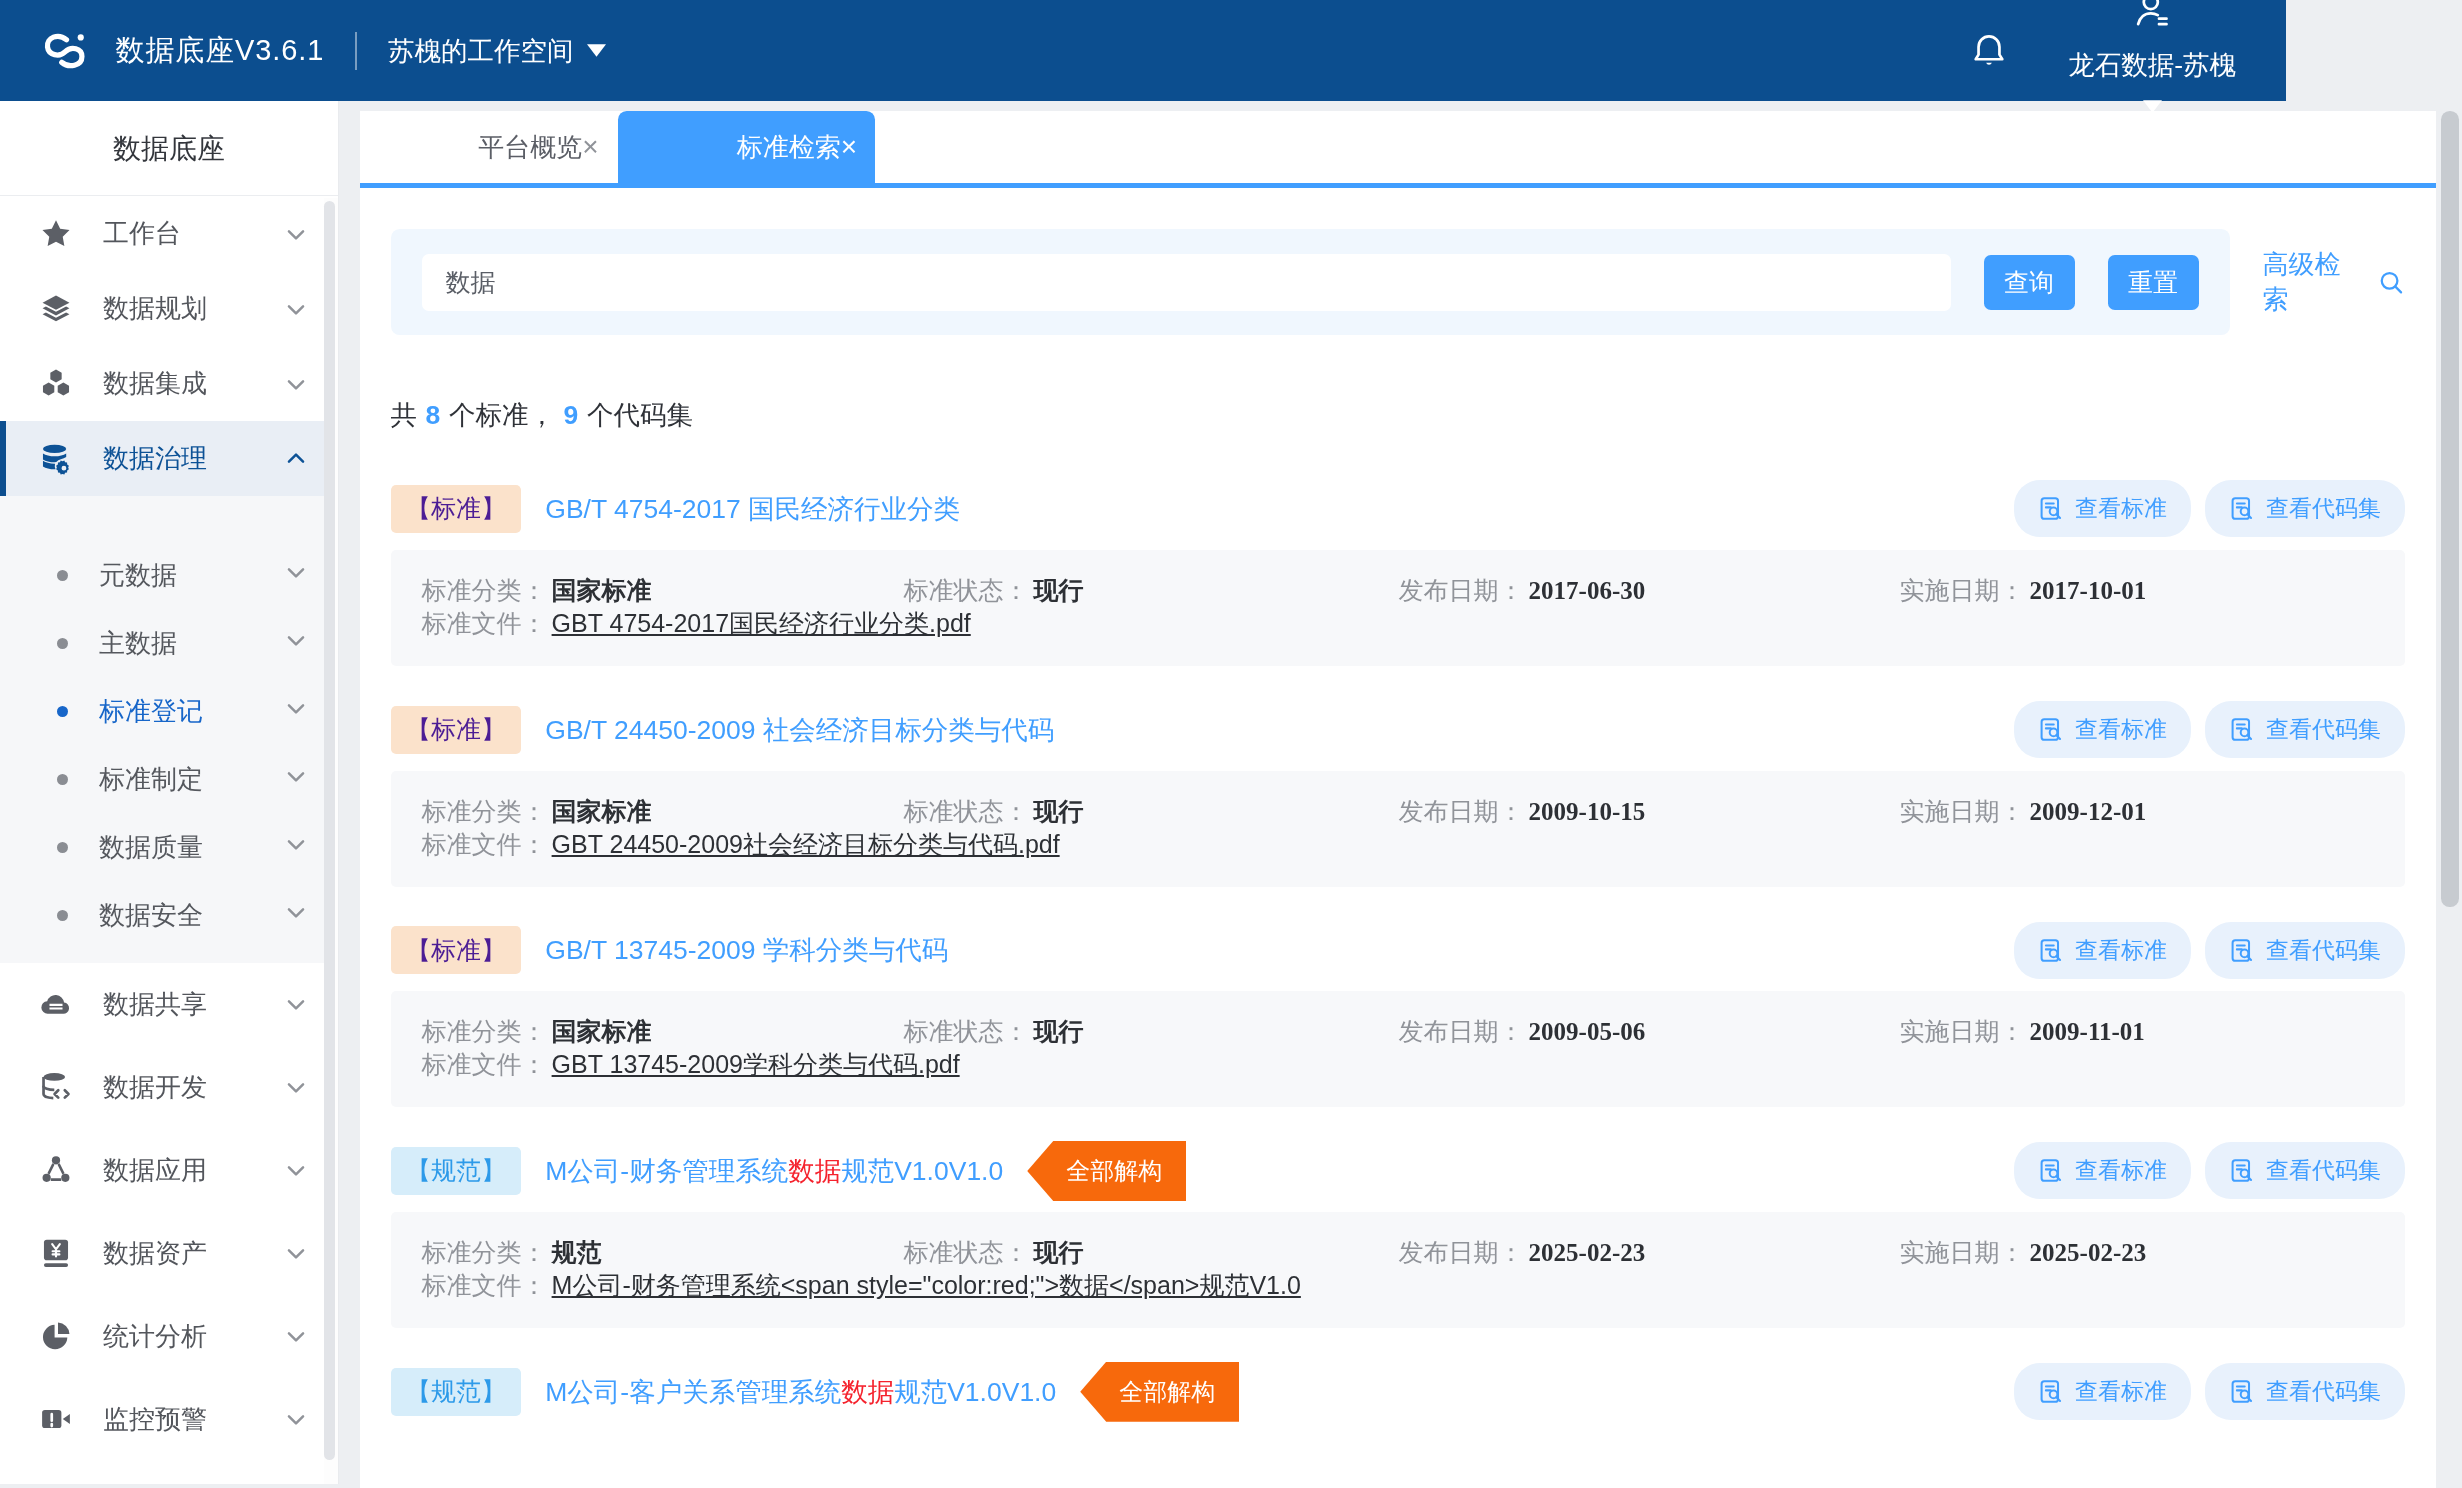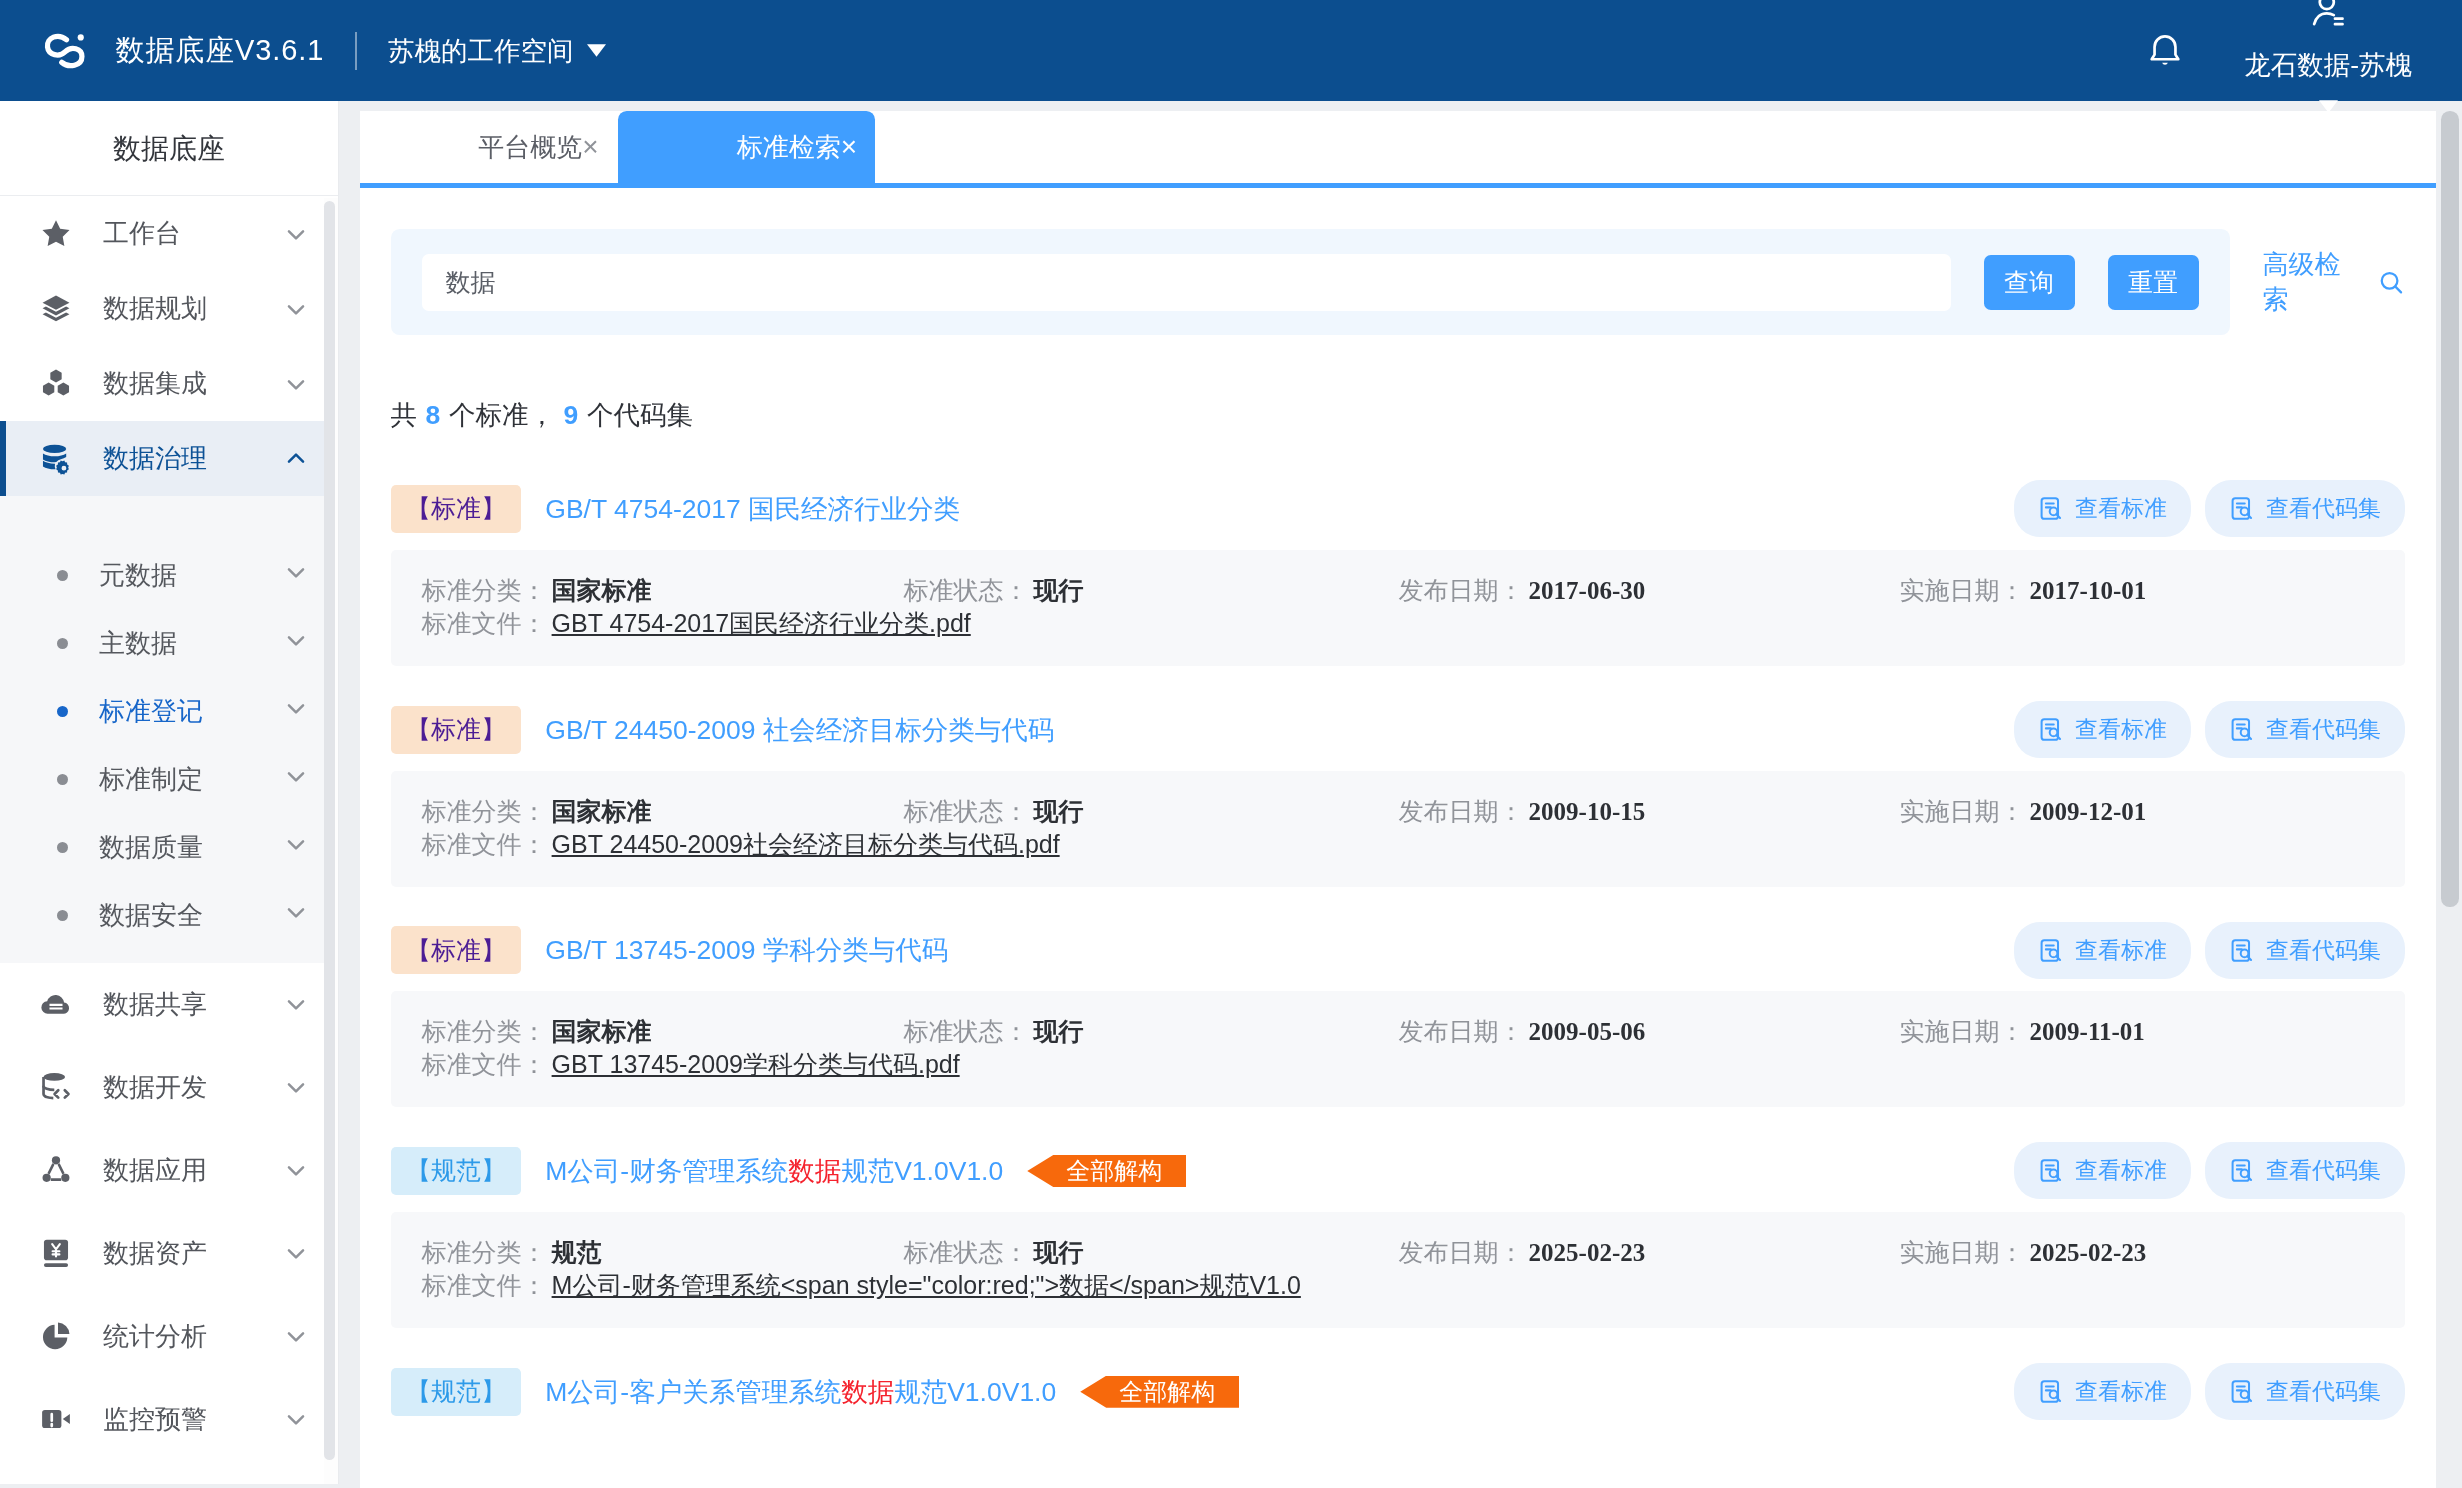--- a/index.html
+++ b/index.html
@@ -5,21 +5,21 @@
   * { margin:0; padding:0; box-sizing:border-box; }
   html,body { width:2462px; height:1488px; overflow:hidden; }
   body {
     font-family:"Liberation Sans","DejaVu Sans",sans-serif;
     background:#EDEFF2; position:relative; color:#303133;
   }
   :root {
     --primary:#409EFF; --header-bg:#0C4E8F; --nav-active:#0D5296;
   }
   
-  .header { position:absolute; top:0; left:0; width:2462px; height:101px;
+  .header { position:absolute; top:0; left:0; width:2286px; height:101px;
     background:var(--header-bg); display:flex; align-items:center; padding:0 38px; color:#fff; z-index:5;}
   .logo { width:57px; height:57px; display:flex; align-items:center; }
   .app-title { font-size:29px; margin-left:20.5px; letter-spacing:0.9px; }
   .hdivider { width:1.7px; height:38px; background:rgba(255,255,255,.45); margin:0 31px; }
   .workspace { display:flex; align-items:center; gap:13.7px; font-size:26.5px; cursor:pointer; }
   .caret { display:flex; }
   .header-right { margin-left:auto; display:flex; align-items:center; gap:60px; padding-right:12px; }
   .bell { display:flex; cursor:pointer; }
   .usermenu { display:flex; align-items:center; gap:17px; font-size:26.5px; cursor:pointer;flex-direction:column; }
   
@@ -74,21 +74,21 @@
   
   .items { margin-top:48px; }
   .item { margin-bottom:36px; }
   .item-head { display:flex; align-items:center; height:55px; margin-bottom:13.7px; }
   .tag { height:48px; display:flex; align-items:center; padding:0 15.4px; border-radius:5.1px;
     font-size:25px; margin-right:24px; flex:none; }
   .tag.standard { background:#FBE2CB; color:#4c1d95; }
   .tag.spec { background:#D6EDFA; color:#2D9AE9; }
   .title { font-size:26.5px; color:var(--primary); cursor:pointer; }
   .title .hl { color:#F5222D; }
-  .badge { margin-left:24px; height:32px; background:#F7690C; color:#fff; font-size:24px;
+  .badge { margin-left:24px; height:60px; background:#F7690C; color:#fff; font-size:24px;
     display:flex; align-items:center; padding:0 24px 0 39px;
     clip-path:polygon(0 50%, 26px 0, 100% 0, 100% 100%, 26px 100%); flex:none; }
   .head-actions { margin-left:auto; display:flex; gap:13.7px; }
   .pill { height:57px; border-radius:26px; background:#E8F1FC; color:var(--primary);
     display:flex; align-items:center; gap:10.3px; padding:0 24px; font-size:23px; cursor:pointer; flex:none;}
   .pill svg { width:27px; height:27px; }
   .meta { background:#F7F8FA; border-radius:5.1px; padding:24px 31px 26px; }
   .meta-row1 { display:grid; grid-template-columns:482px 495px 501px 1fr;font-family:Liberation Serif, serif; }
   .kv { font-size:25px; white-space:nowrap; }
   .k { color:#909399; margin-right:5.1px; }

